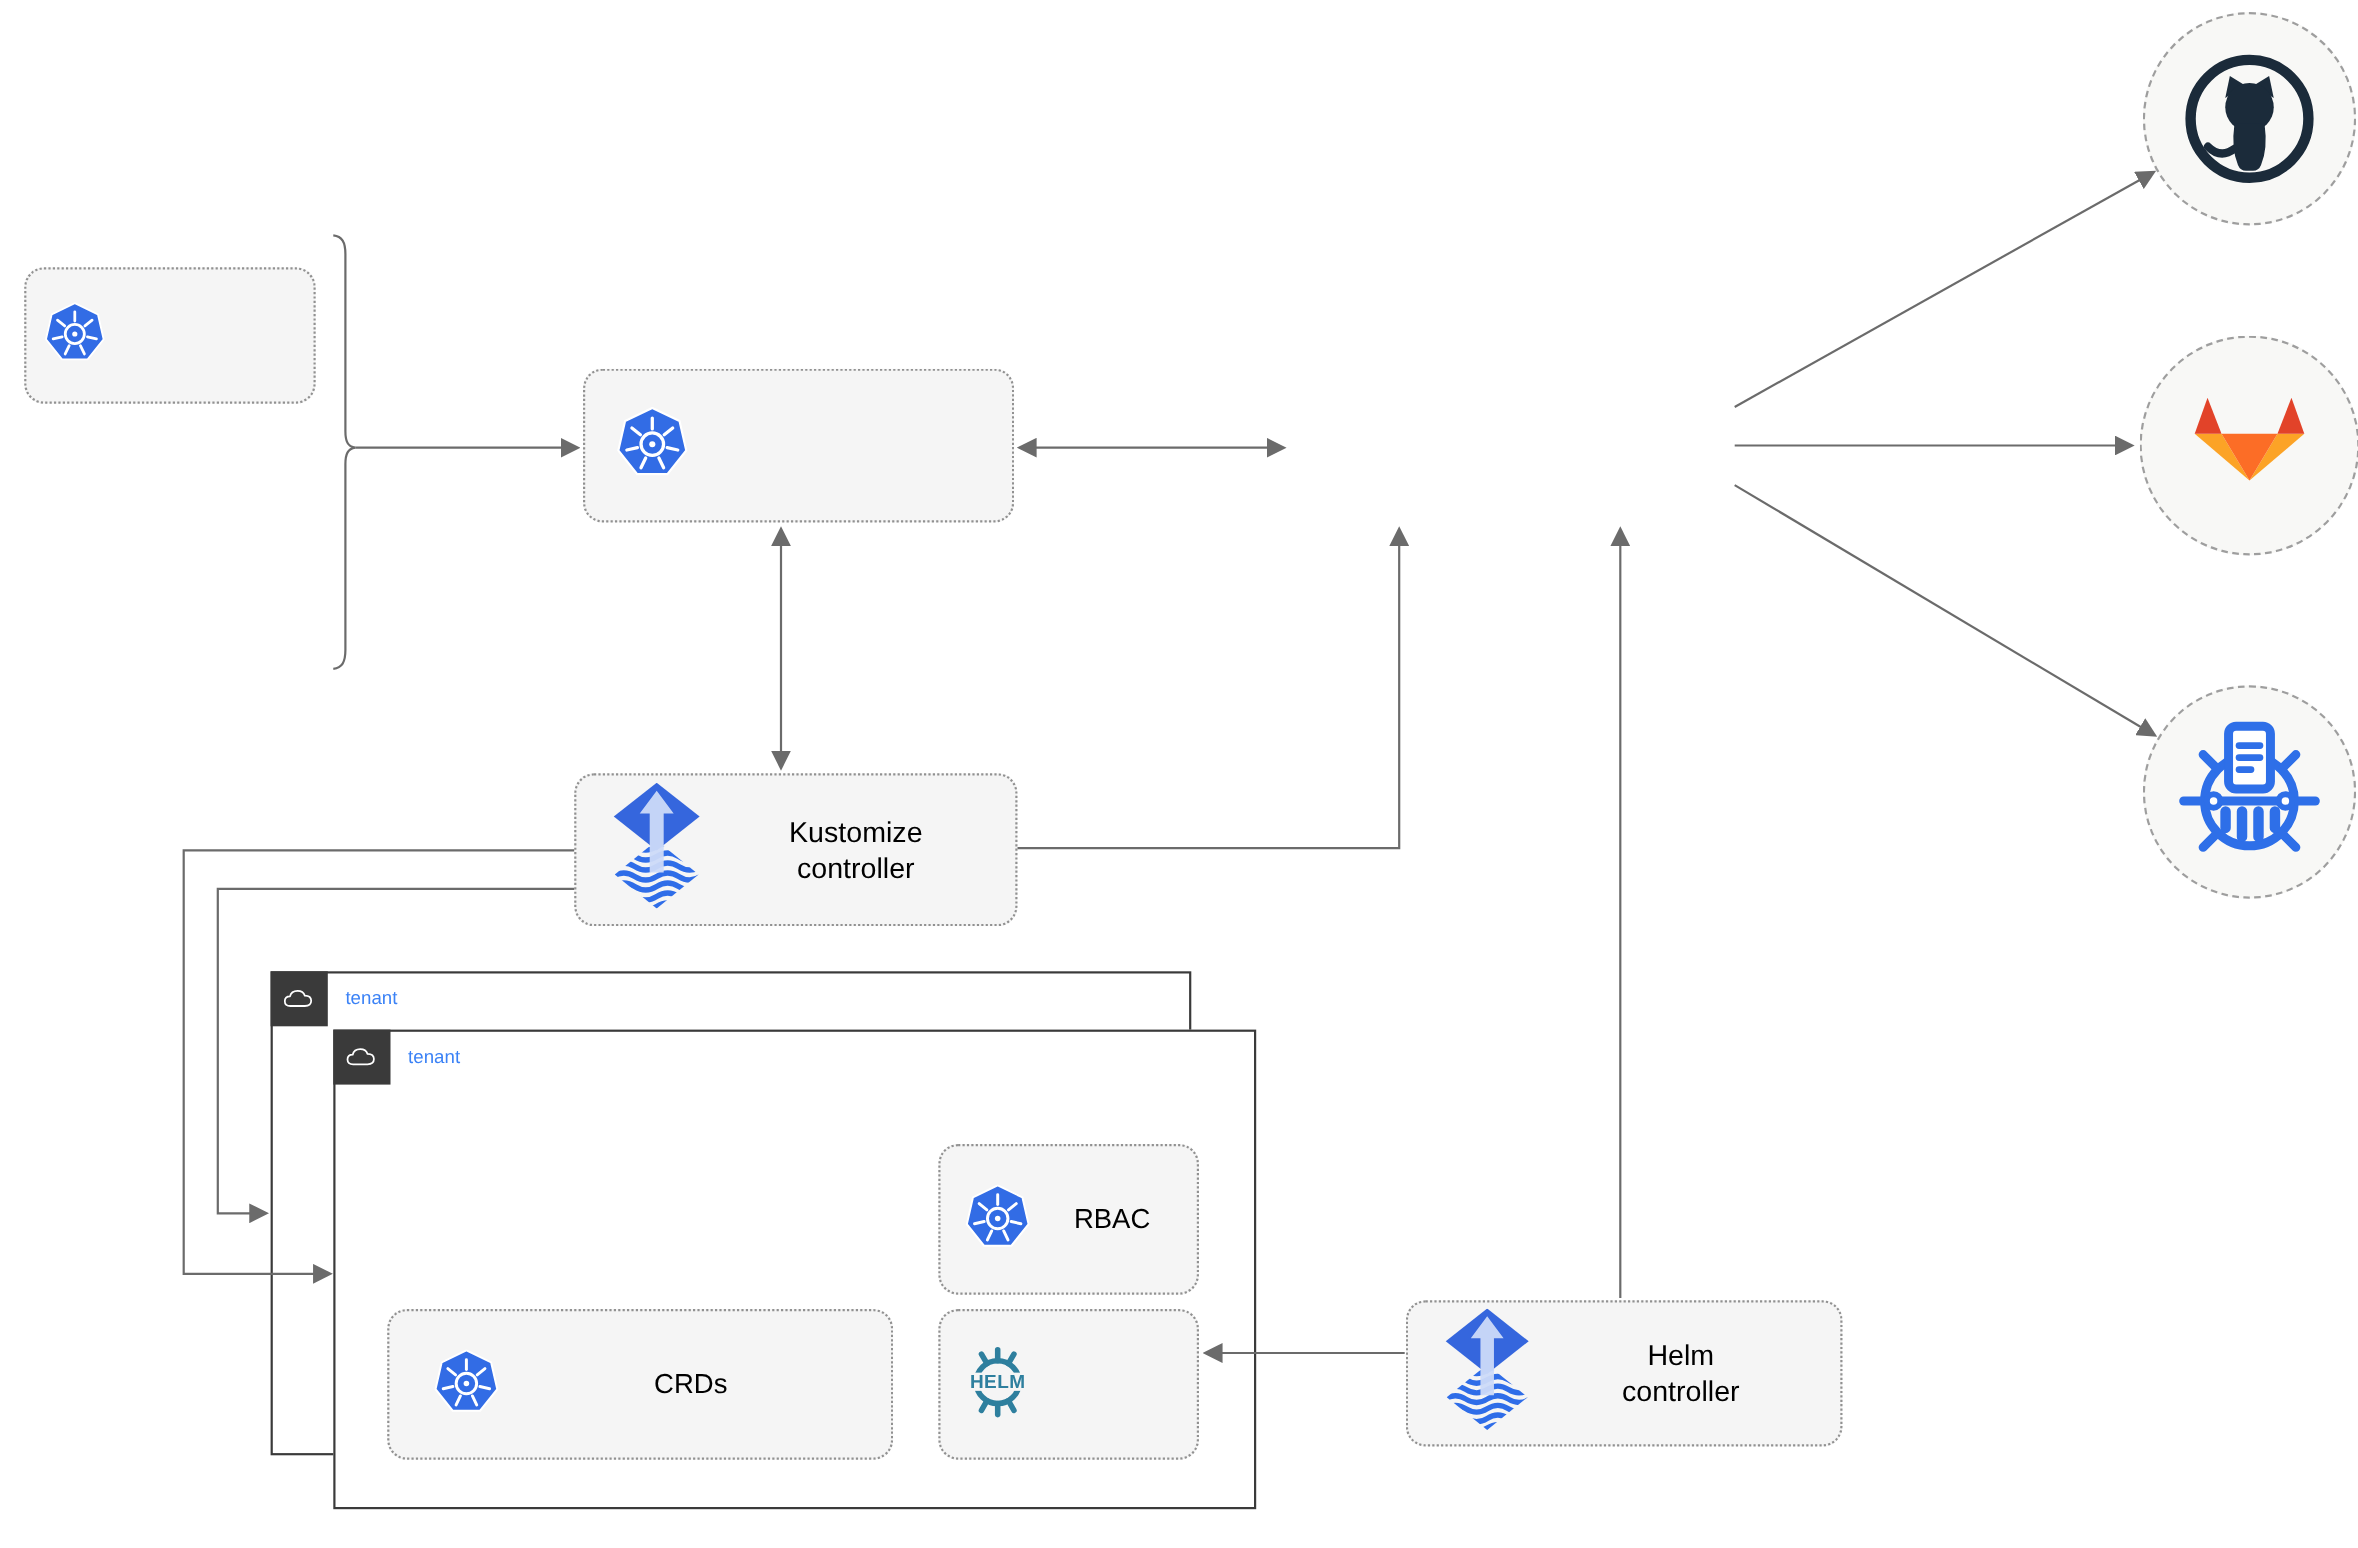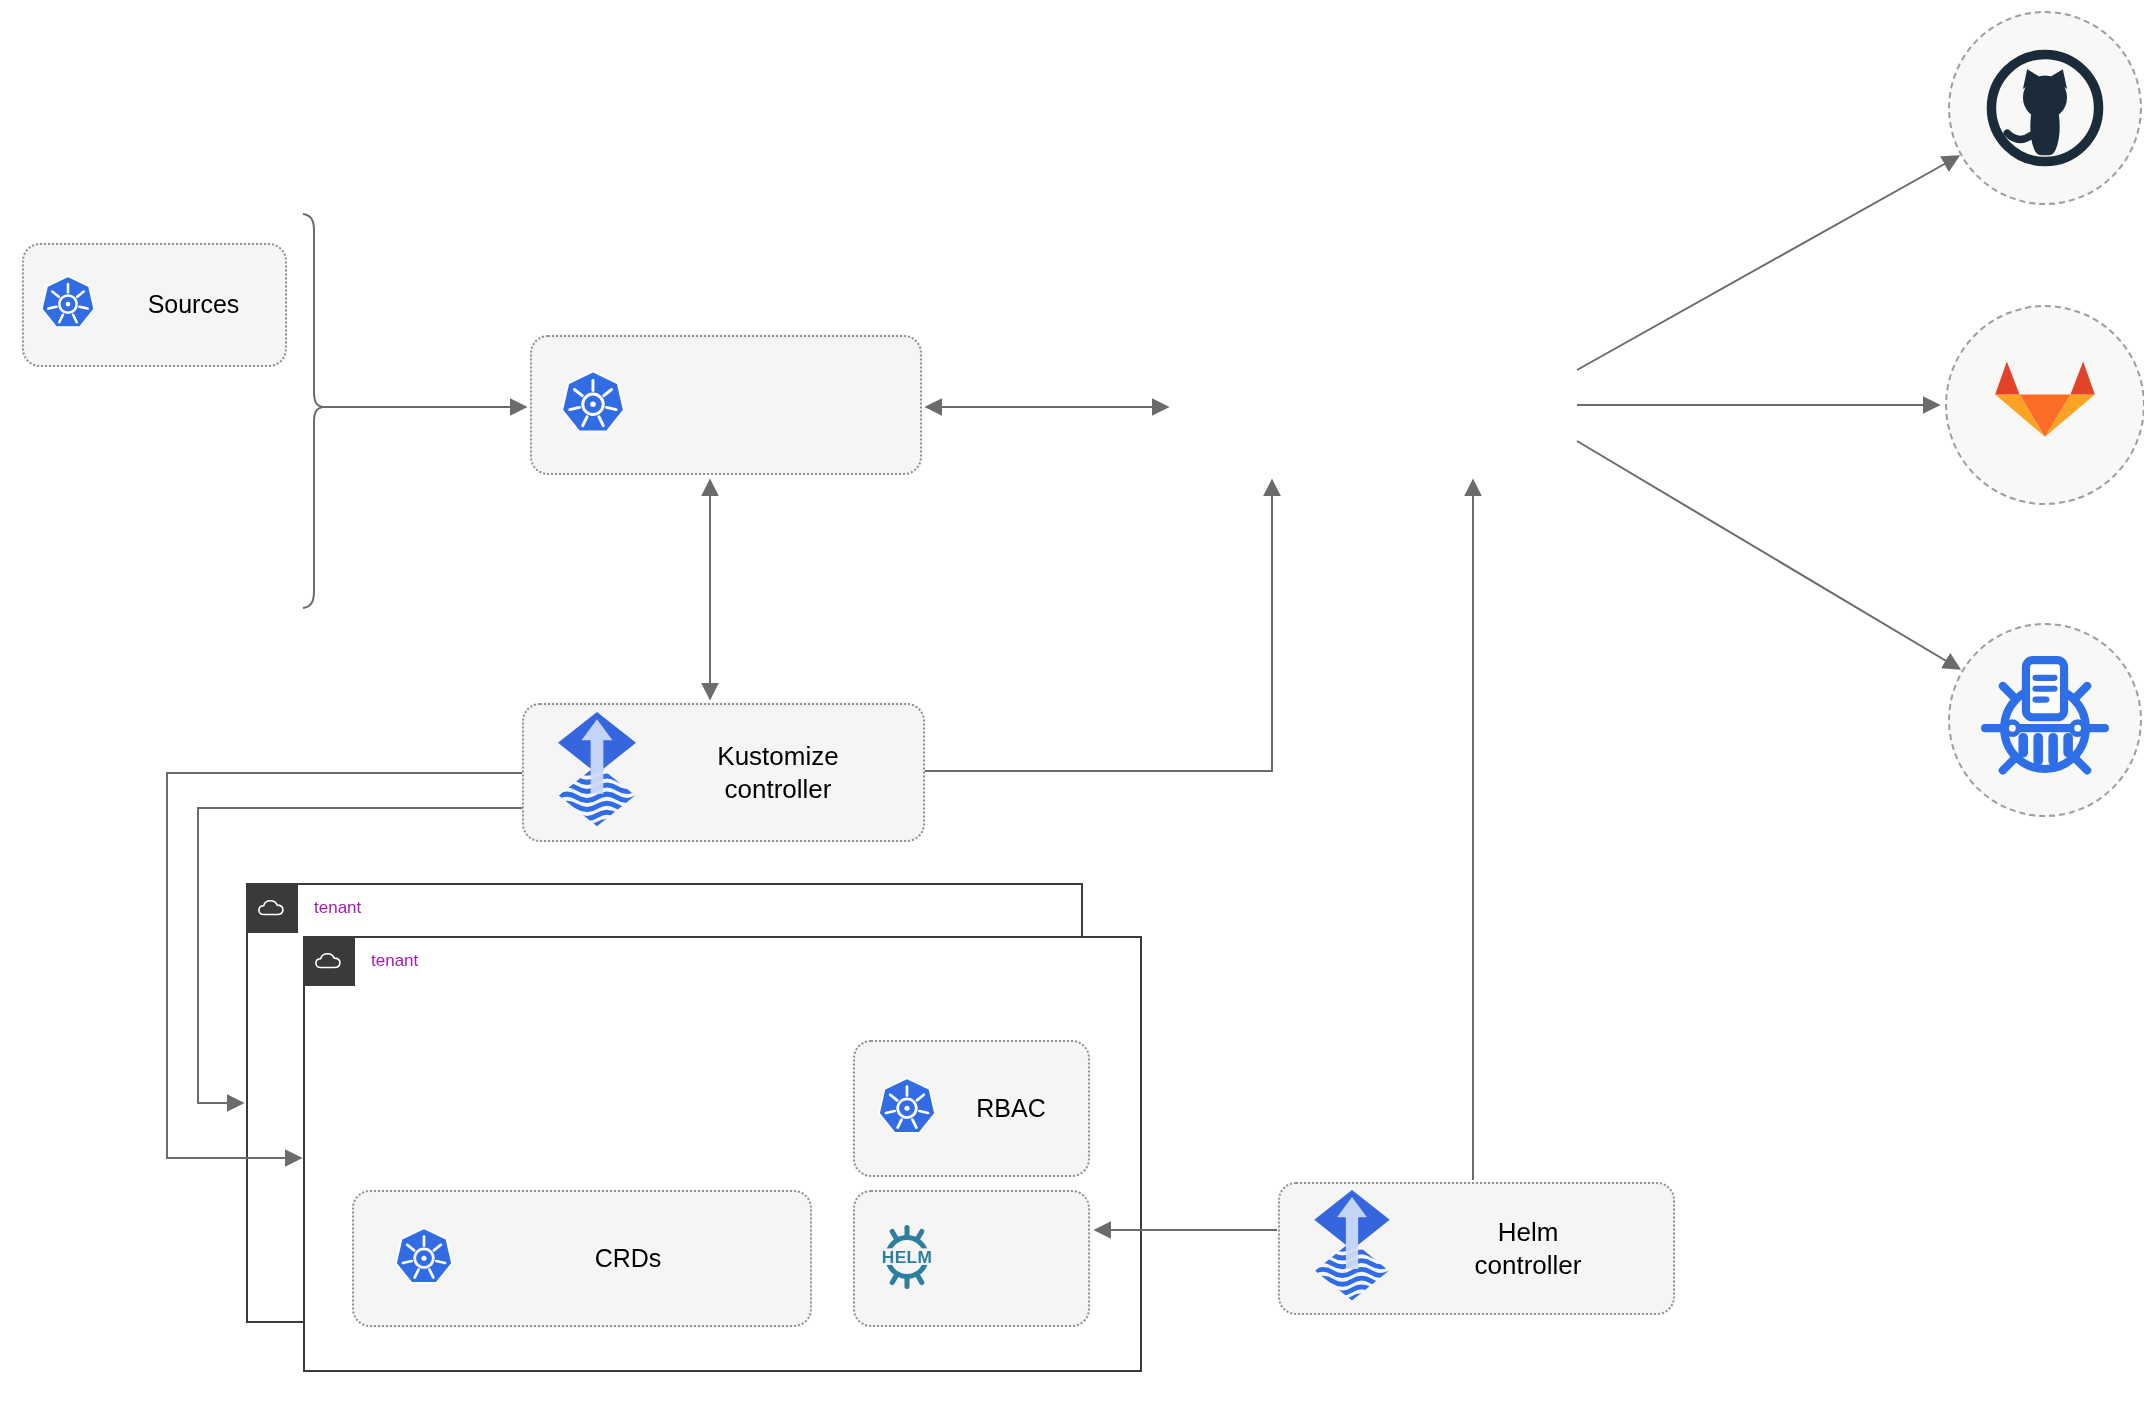--- a/index.html
+++ b/index.html
@@ -13,21 +13,21 @@
        text-align:center;font-size:26px;line-height:1.25;}
   .lbl-a{left:100px;right:8px;}
   .lbl-src{left:86px;right:8px;font-size:25px;}
   .lbl-b{right:70px;width:150px;}
   .lbl-c{left:85px;right:6px;font-size:25px;}
   .lbl-in{left:100px;right:8px;font-size:25px;}
   
   .tenant{position:absolute;background:#ffffff;border:2px solid #3a3a3a;box-sizing:border-box;}
   .tenant .tab{position:absolute;top:-2px;left:-2px;width:52px;height:50px;background:#3a3a3a;
                display:flex;align-items:center;justify-content:center;}
-  .tenant .tlabel{position:absolute;left:66px;top:13px;font-size:17px;color:#a21caf;}
+  .tenant .tlabel{position:absolute;left:66px;top:13px;font-size:17px;color:#3b82f6;}
   
   .endpoint{position:absolute;border:2px dashed #9e9e9e;border-radius:50%;background:#f8f8f6;
             box-sizing:border-box;display:flex;align-items:center;justify-content:center;}
   .connectors{position:absolute;left:0;top:0;z-index:6;pointer-events:none;}
   .z1{z-index:1}.z2{z-index:2}.z3{z-index:3}
   .hidden-defs{position:absolute;width:0;height:0;overflow:hidden;}
 </style>
 </head>
 <body>
 
@@ -164,21 +164,20 @@
       <svg width="72" height="72">
           <use href="#sym-helm"></use>
         </svg></span>
   </div>
 
   <div class="node z2" style="left:22px;top:243px;width:265px;height:124px;">
     <span class="icon" style="left:16px;">
       <svg width="56" height="56">
           <use href="#sym-k8s"></use>
         </svg></span>
-    <span class="lbl lbl-src">Sources</span>
   </div>
 
 
   <div class="node z2" style="left:530px;top:335px;width:392px;height:140px;">
     <span class="icon" style="left:28px;">
       <svg width="66" height="66">
           <use href="#sym-k8s"></use>
         </svg></span>
   </div>
 

